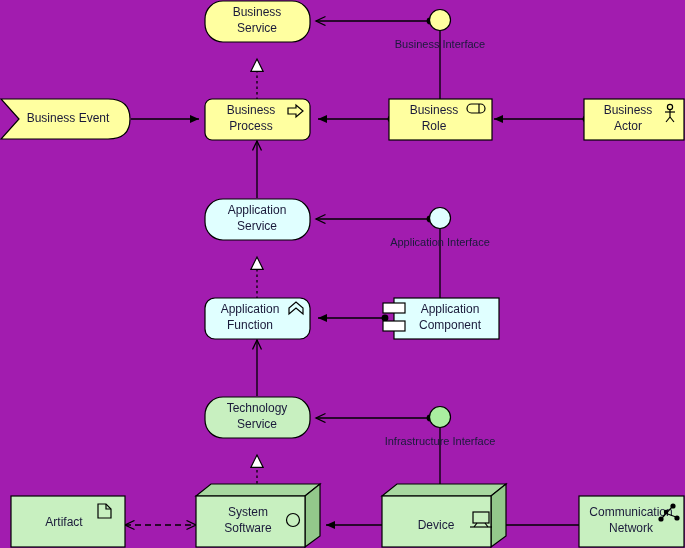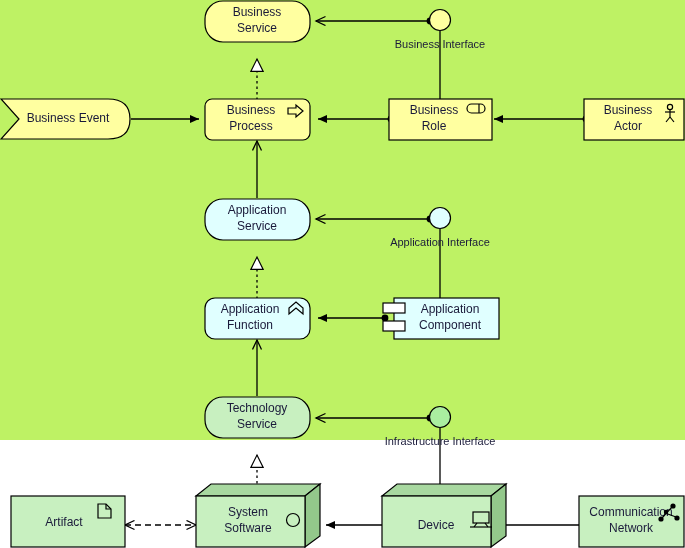--- a/index.html
+++ b/index.html
@@ -9,22 +9,22 @@
   }
   body {
     width: 685px;
     height: 548px;
     font-family: "Liberation Sans", sans-serif;
     overflow: hidden;
   }
   #diagram-root {
     position: relative;
     width: 685px;
-    height: 440px;
-    background: #bef264;
+    height: 548px;
+    background: #a21caf;
   }
   #diagram-svg {
     position: absolute;
     left: 0;
     top: 0;
     width: 685px;
     height: 548px;
   }
   .node-label {
     font-family: "Liberation Sans", sans-serif;

